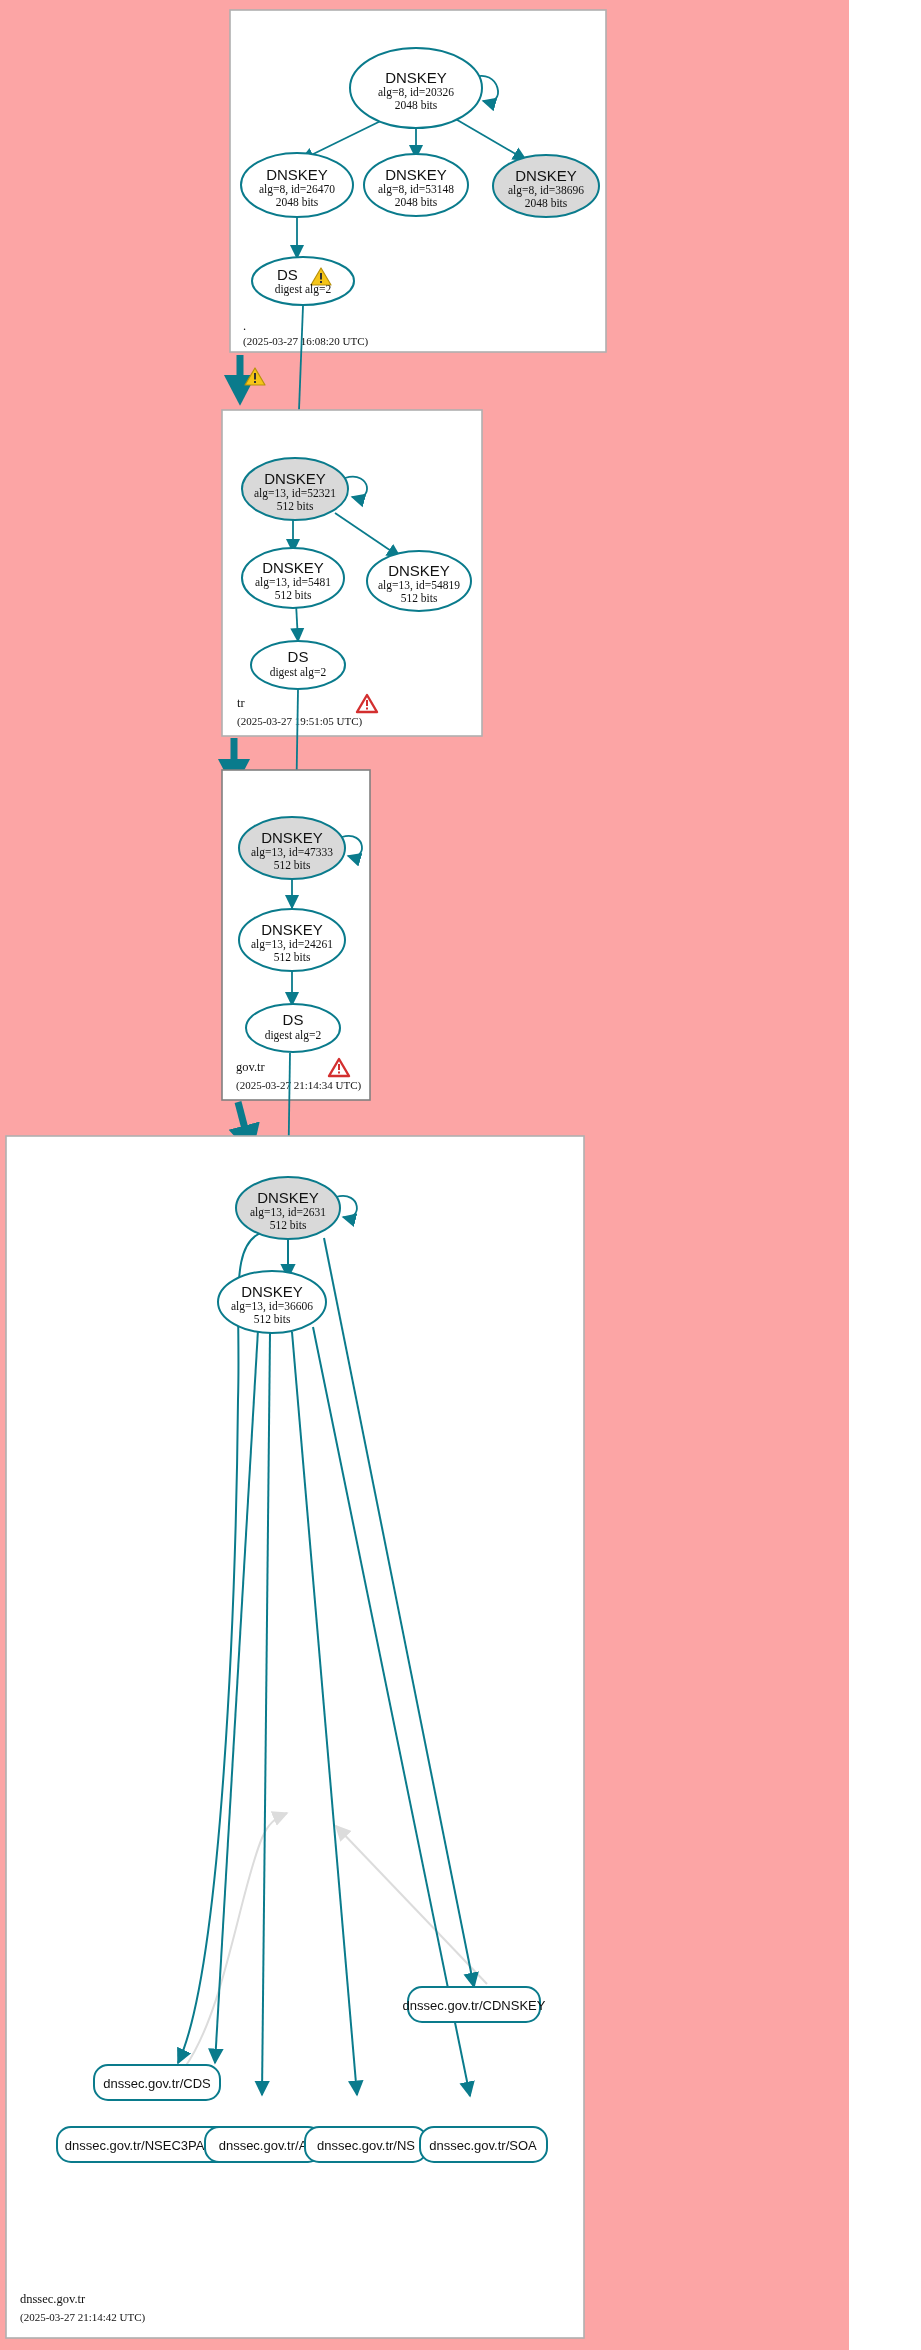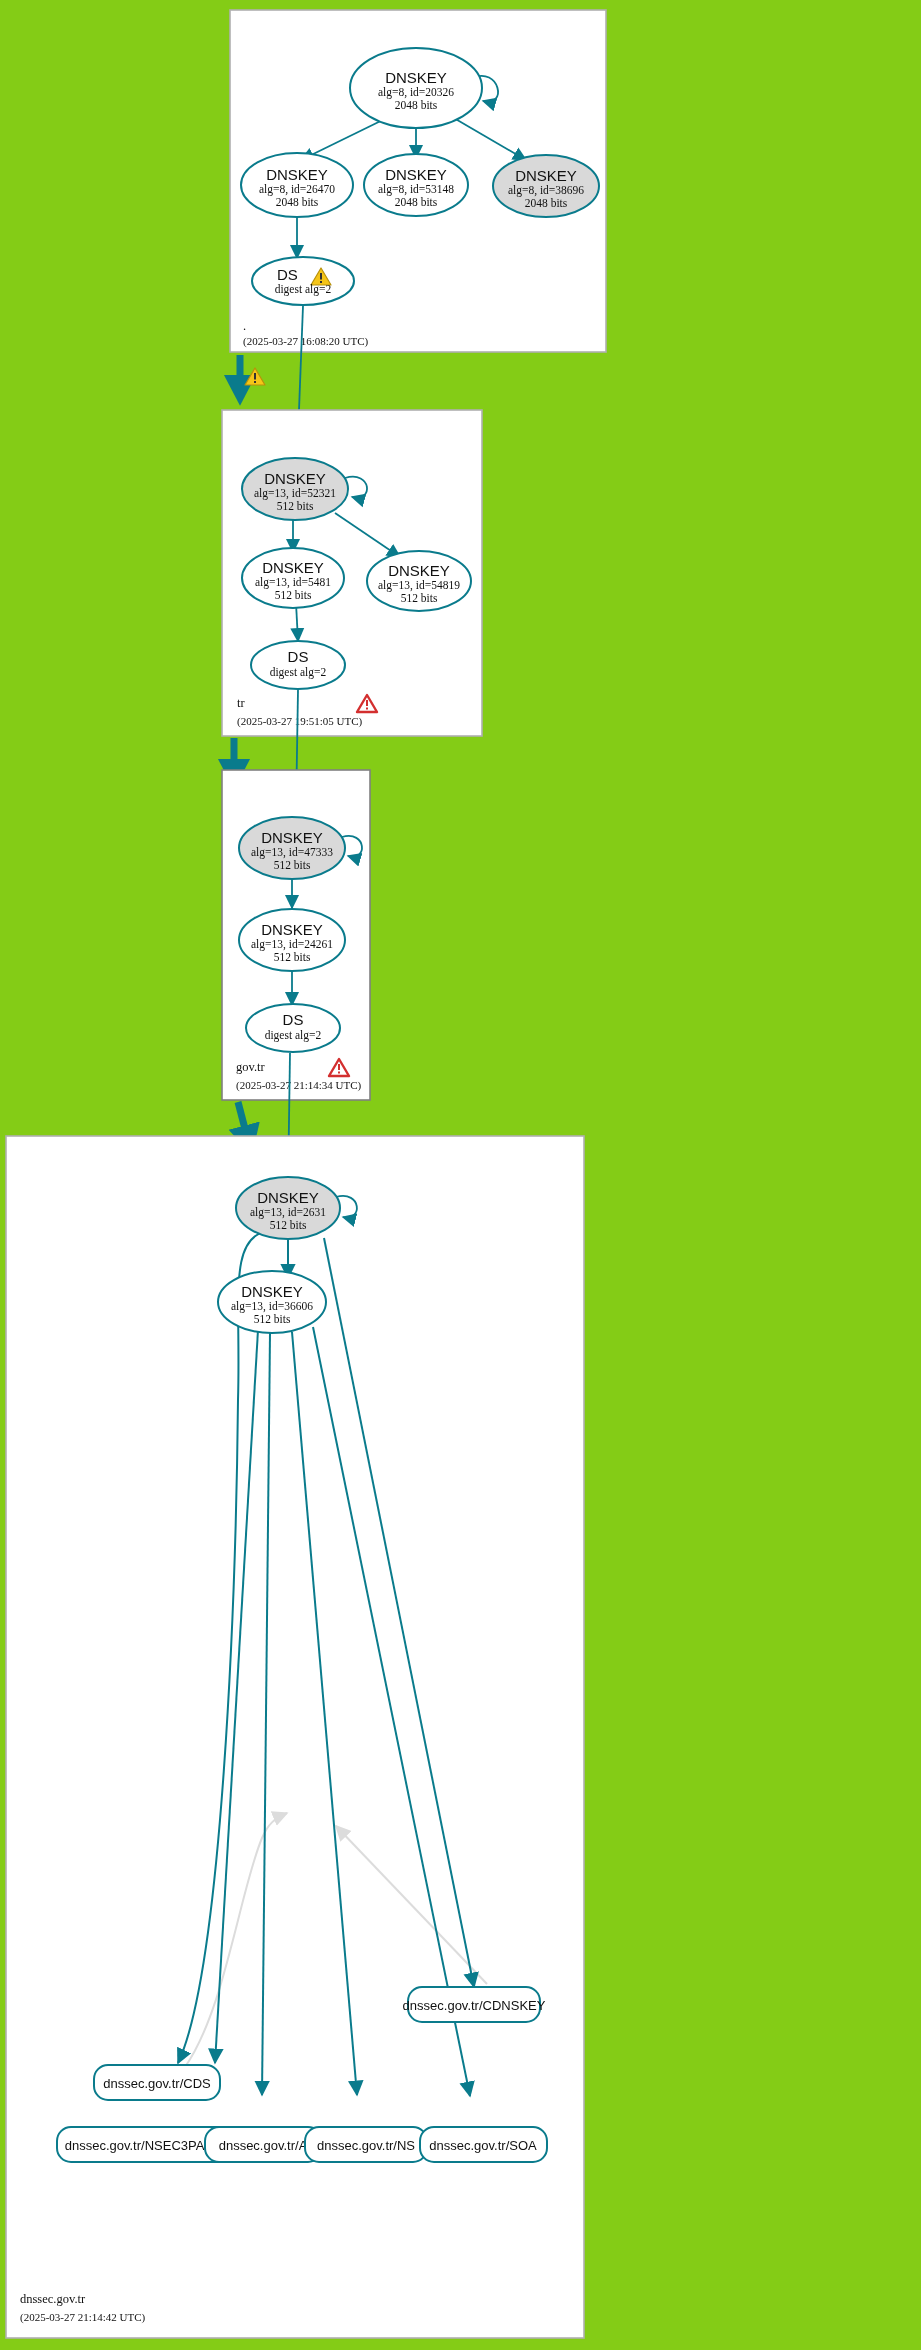--- a/index.html
+++ b/index.html
@@ -1,17 +1,17 @@
 <!DOCTYPE html>
 <html><head>
 <meta charset="utf-8">
 <style>
   html,body{margin:0;padding:0;background:#ffffff;}
   body{font-family:"Liberation Sans", sans-serif;}
-  #canvas{position:relative;width:921px;height:2350px;background:#84cc16;}
+  #canvas{position:relative;width:849px;height:2350px;background:#fca5a5;}
   svg{display:block;}
   .zone-box{fill:#ffffff;stroke:#b0b0b0;stroke-width:1.6;}
   .zone-box-dark{fill:#ffffff;stroke:#808080;stroke-width:1.6;}
   .node-ell{fill:#ffffff;stroke:#0a7b8c;stroke-width:2;}
   .node-ell-gray{fill:#d9d9d9;stroke:#0a7b8c;stroke-width:2;}
   .edge{stroke:#0a7b8c;stroke-width:2;fill:none;}
   .edge-thin{stroke:#0a7b8c;stroke-width:1.8;fill:none;}
   .edge-gray{stroke:#dcdcdc;stroke-width:2;fill:none;}
   .edge-thick{stroke:#0a7b8c;stroke-width:7;fill:none;}
   .rr-box{fill:#ffffff;stroke:#0a7b8c;stroke-width:2;}

